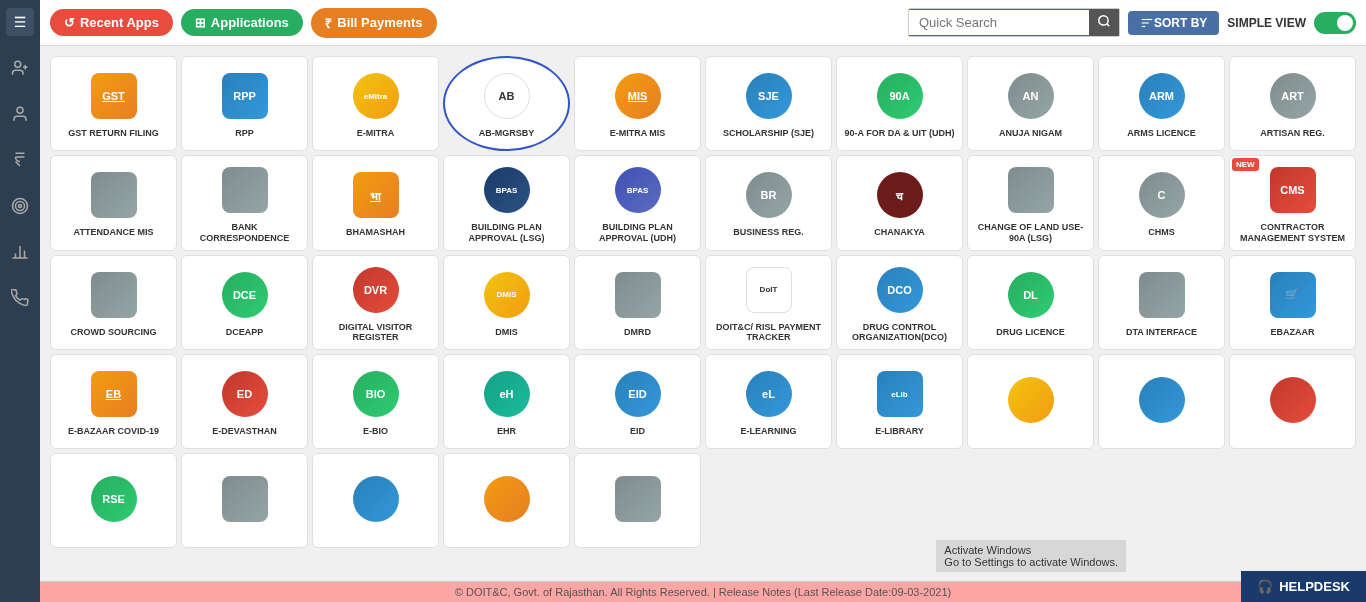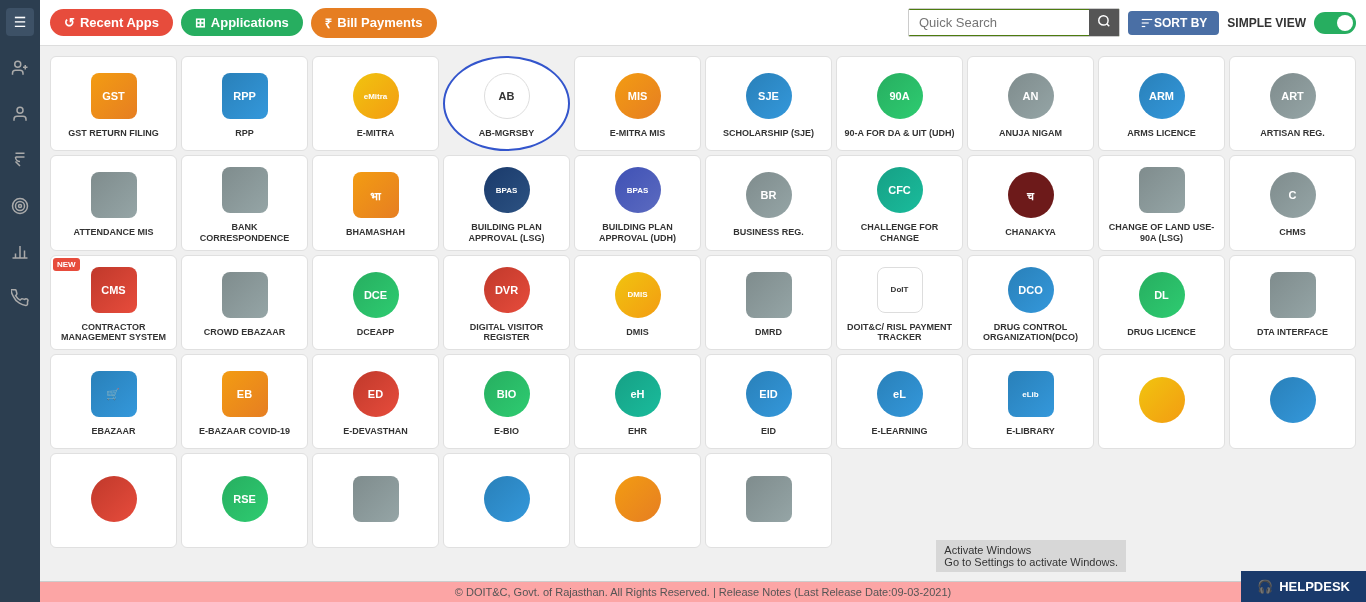--- a/index.html
+++ b/index.html
@@ -242,21 +242,21 @@
       display: flex;
       align-items: center;
       gap: 6px;
     }
 
     
     .circle-icon { border-radius: 50%; }
     .square-icon { border-radius: 8px; }
 
     
-    .ic-orange { background: linear-gradient(135deg, #f39c12, #e67e22); }
+    .ic-orange { background: linear-gradient(135deg, #f39c12, #e67e22); text-decoration: underline; }
     .ic-green { background: linear-gradient(135deg, #27ae60, #2ecc71); }
     .ic-blue { background: linear-gradient(135deg, #2980b9, #3498db); }
     .ic-red { background: linear-gradient(135deg, #c0392b, #e74c3c); }
     .ic-teal { background: linear-gradient(135deg, #16a085, #1abc9c); }
     .ic-gray { background: linear-gradient(135deg, #7f8c8d, #95a5a6); }
     .ic-yellow { background: linear-gradient(135deg, #f1c40f, #f39c12); }
     .ic-darkblue { background: linear-gradient(135deg, #1a3a6b, #2c5282); }
     .ic-indigo { background: linear-gradient(135deg, #3f51b5, #5c6bc0); }
     .ic-maroon { background: #6d1a1a; }
     .ic-white { background: white; border: 1px solid #ddd; color: #333; }
@@ -437,26 +437,20 @@
           <div class="app-label">BUILDING PLAN APPROVAL (UDH)</div>
         </div>
         <div class="app-card">
           <div class="app-icon">
             <div class="icon-placeholder ic-gray circle-icon" style="font-size: 11px;">BR</div>
           </div>
           <div class="app-label">BUSINESS REG.</div>
         </div>
         <div class="app-card">
           <div class="app-icon">
-            <div class="icon-placeholder ic-teal circle-icon" style="font-size: 11px;">CFC</div>
-          </div>
-          <div class="app-label">CHALLENGE FOR CHANGE</div>
-        </div>
-        <div class="app-card">
-          <div class="app-icon">
             <div class="icon-placeholder ic-maroon circle-icon" style="font-size: 11px;">च</div>
           </div>
           <div class="app-label">CHANAKYA</div>
         </div>
         <div class="app-card">
           <div class="app-icon">
             <div class="icon-placeholder ic-gray square-icon" style="font-size: 11px;"></div>
           </div>
           <div class="app-label">CHANGE OF LAND USE-90A (LSG)</div>
         </div>
@@ -470,21 +464,21 @@
           <div class="badge-new">NEW</div>
           <div class="app-icon">
             <div class="icon-placeholder ic-red square-icon" style="font-size: 11px;">CMS</div>
           </div>
           <div class="app-label">CONTRACTOR MANAGEMENT SYSTEM</div>
         </div>
         <div class="app-card">
           <div class="app-icon">
             <div class="icon-placeholder ic-gray square-icon" style="font-size: 11px;"></div>
           </div>
-          <div class="app-label">CROWD EBAZAAR</div>
+          <div class="app-label">CROWD SOURCING</div>
         </div>
         <div class="app-card">
           <div class="app-icon">
             <div class="icon-placeholder ic-green circle-icon" style="font-size: 11px;">DCE</div>
           </div>
           <div class="app-label">DCEAPP</div>
         </div>
         <div class="app-card">
           <div class="app-icon">
             <div class="icon-placeholder ic-red circle-icon" style="font-size: 11px;">DVR</div>

